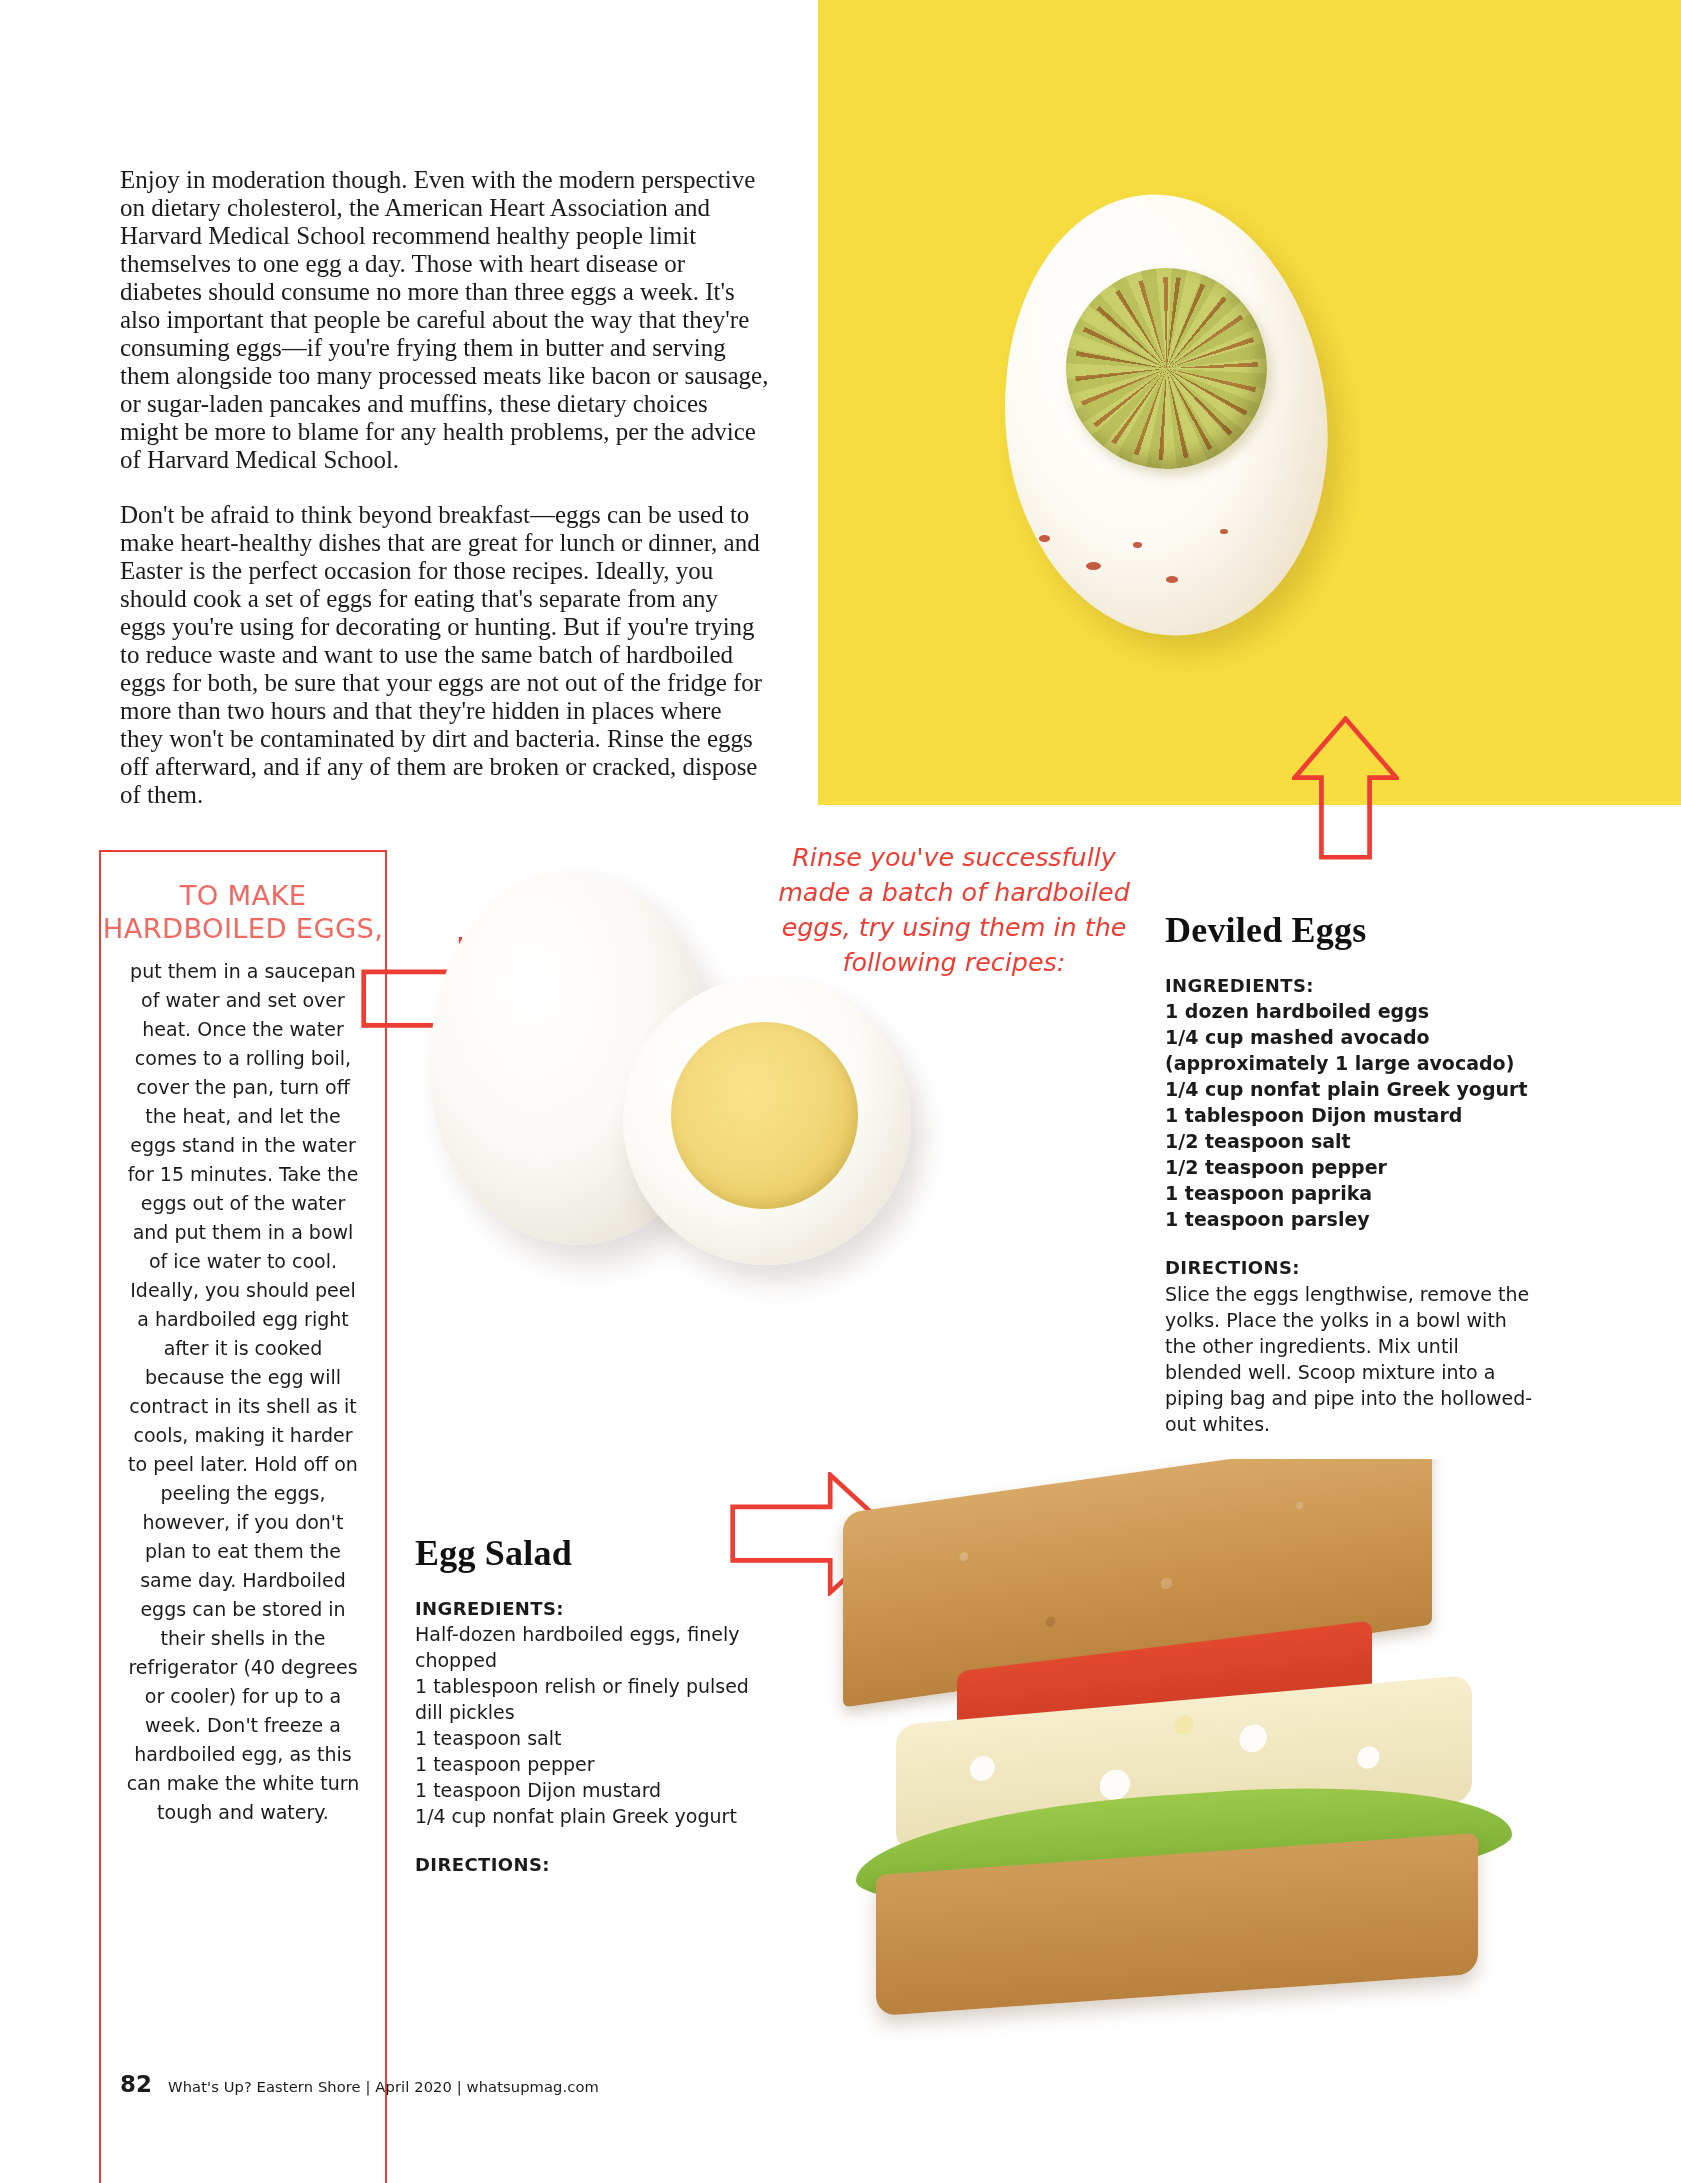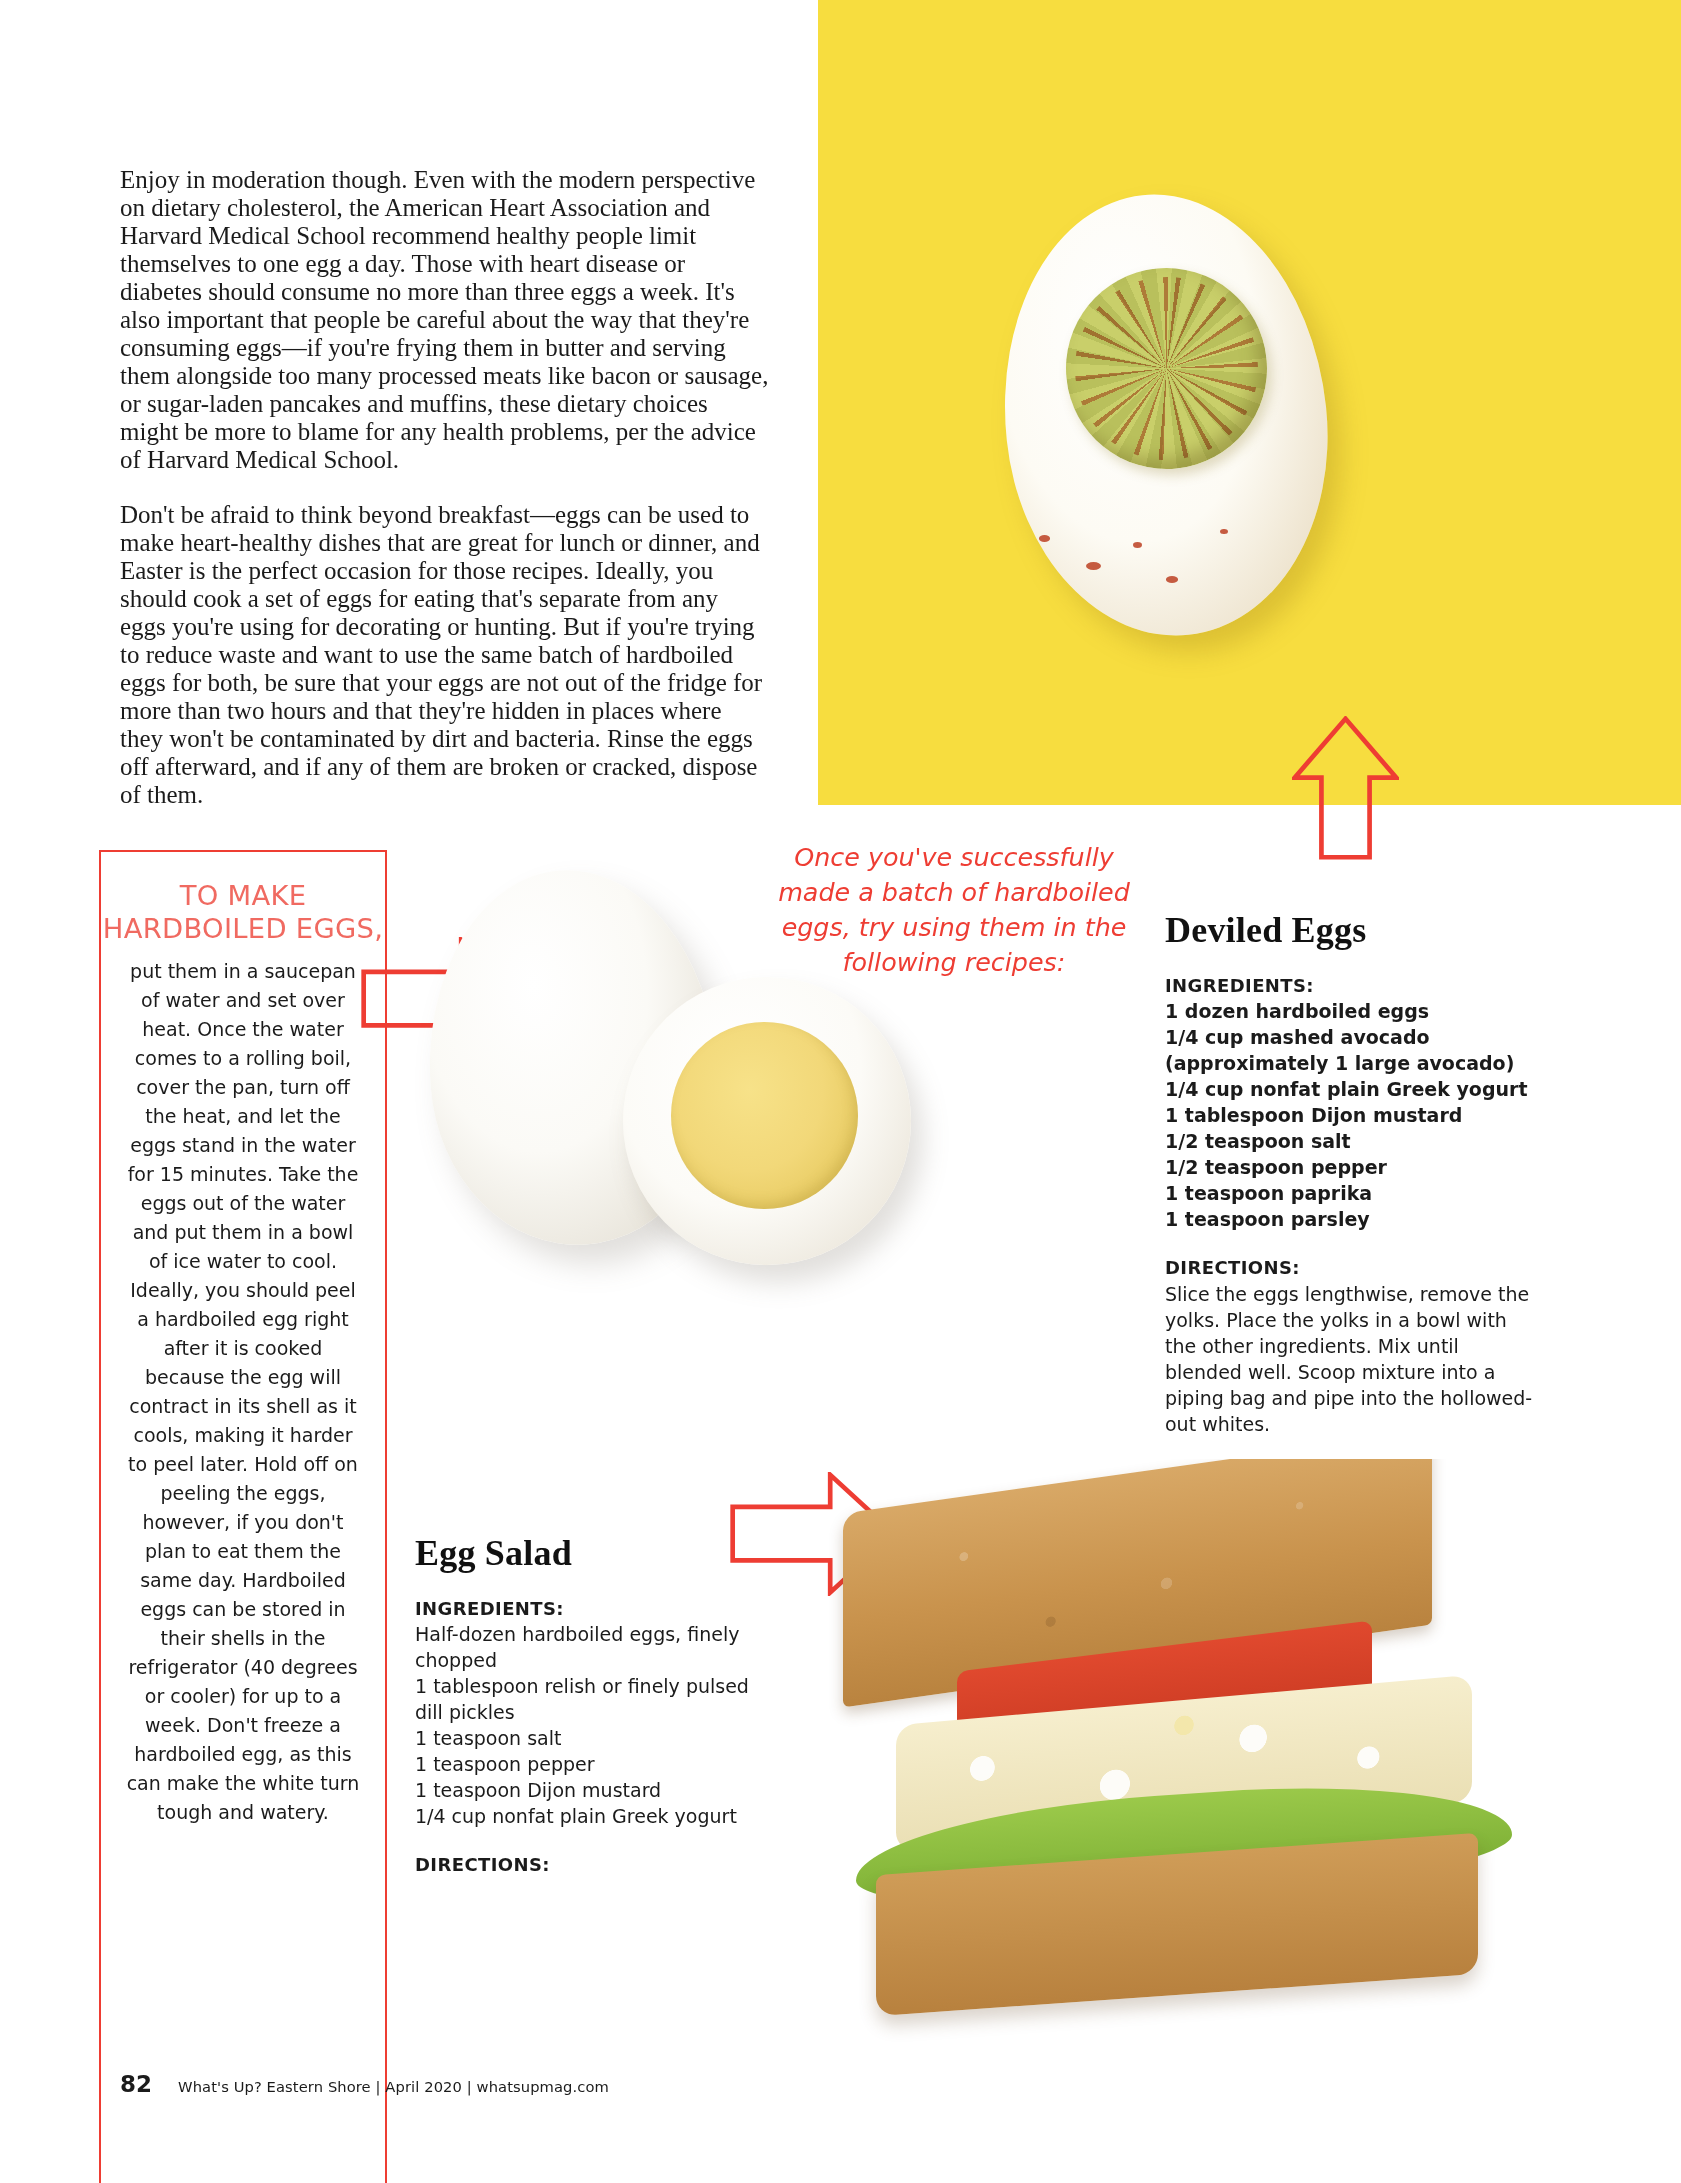--- a/index.html
+++ b/index.html
@@ -271,21 +271,21 @@
     box-shadow: 0 10.7px 17.4px rgba(90,60,25,.22);
   }
 
   
   .footer {
     position: absolute;
     left: 120px;
     top: 2071px;
     display: flex;
     align-items: baseline;
-    gap: 26px;
+    gap: 16px;
     color: #1b1b1b;
   }
   .footer .pagenum {
     font-family: "DejaVu Sans", sans-serif;
     font-weight: bold;
     font-size: 23px;
   }
   .footer .credit {
     font-family: "DejaVu Sans", sans-serif;
     font-size: 14.7px;
@@ -326,21 +326,21 @@
     <path d="M80 4 L156 92 H116 V211 H44 V92 H4 Z" fill="none" stroke="#ee3d33" stroke-width="7"></path>
   </svg>
 </div>
 
 <div class="arrow" style="left:730px;top:1472px;">
   <svg width="167" height="124" viewBox="0 0 250 185">
     <path d="M4 52 H150 V4 L246 92 L150 180 V132 H4 Z" fill="none" stroke="#ee3d33" stroke-width="7"></path>
   </svg>
 </div>
 
-<div class="pullquote">Once you've successfully made a batch of hardboiled eggs, try using them in the following recipes:</div>
+<div class="pullquote">Rinse you've successfully made a batch of hardboiled eggs, try using them in the following recipes:</div>
 
 <div class="photo-eggs">
   <div class="whole"></div>
   <div class="half"></div>
   <div class="yolk"></div>
 </div>
 
 <div class="recipe" id="recipe-deviled">
   <div class="rtitle">Deviled Eggs</div>
   <div class="gap-md"></div>

